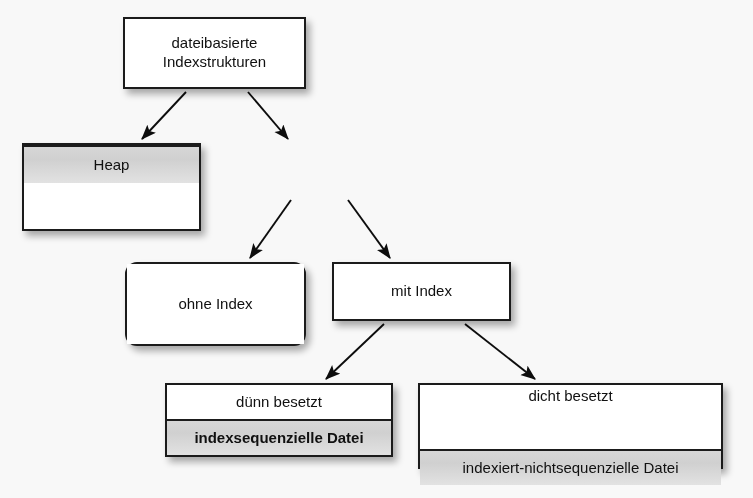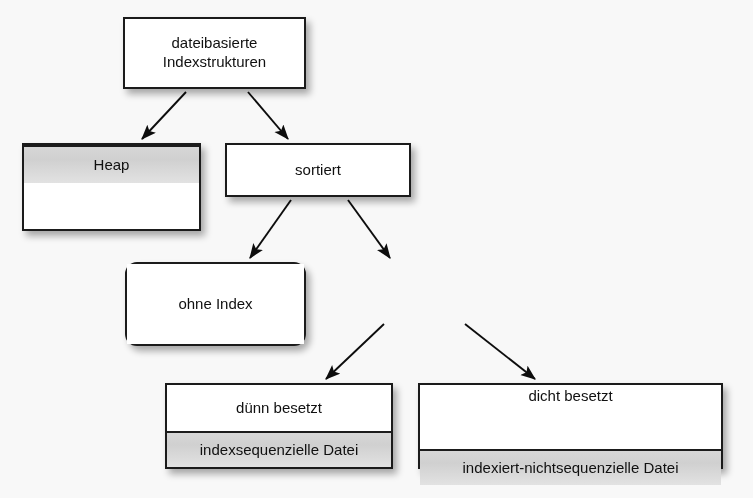--- a/index.html
+++ b/index.html
@@ -66,22 +66,22 @@
   }
 
   
   #node-root       { left: 123px; top: 17px;  width: 183px; height: 72px; }
   #node-unsortiert { left: 22px;  top: 143px; width: 179px; height: 88px; }
   #node-unsortiert .node-sub { height: 38px; }
   #node-sortiert   { left: 225px; top: 143px; width: 186px; height: 54px; }
   #node-ohne-index { left: 125px; top: 262px; width: 181px; height: 84px; border-radius: 12px; }
   #node-ohne-index .node-sub { height: 35px; }
   #node-mit-index  { left: 332px; top: 262px; width: 179px; height: 59px; }
-  #node-duenn      { left: 165px; top: 383px; width: 228px; height: 86px; }
-  #node-duenn .node-sub { height: 36px; }
+  #node-duenn      { left: 165px; top: 383px; width: 228px; height: 74px; }
+  #node-duenn .node-sub { height: 36px; font-weight: bold; }
   #node-dicht      { left: 418px; top: 383px; width: 305px; height: 86px; gap: 41px; }
   #node-dicht .node-sub { height: 36px; text-align: right; }
 </style>
 </head>
 <body>
 
 <div id="canvas">
 
   <svg id="arrow-layer" viewBox="0 0 753 498" xmlns="http://www.w3.org/2000/svg">
     <defs>
@@ -99,28 +99,28 @@
 
   <div class="node" id="node-root">
     <div class="node-title">dateibasierte
 Indexstrukturen</div>
   </div>
 
   <div class="node" id="node-unsortiert">
     <div class="node-sub">Heap</div>
   </div>
 
-  <div class="node" id="node-sortiert">
-    <div class="node-title">sortiert</div>
-  </div>
 
   <div class="node" id="node-ohne-index">
     <div class="node-title">ohne Index</div>
   </div>
 
+  <div class="node" id="node-mit-index">
+    <div class="node-title">mit Index</div>
+  </div>
 
   <div class="node" id="node-duenn">
     <div class="node-title">dünn besetzt</div>
     <div class="node-sub">indexsequenzielle Datei</div>
   </div>
 
   <div class="node" id="node-dicht">
     <div class="node-title">dicht besetzt</div>
     <div class="node-sub">indexiert-nichtsequenzielle Datei</div>
   </div>

